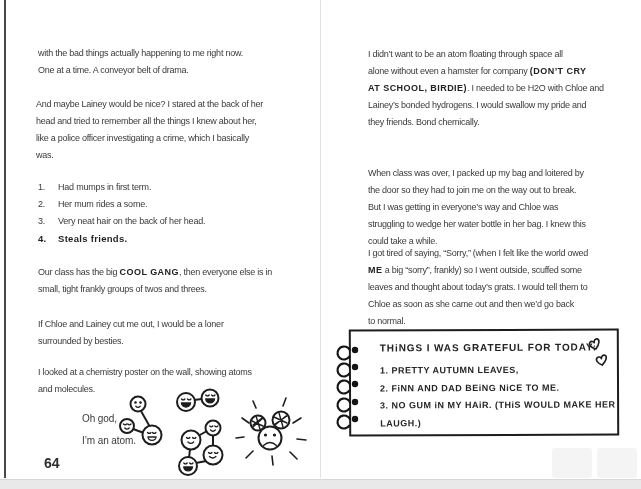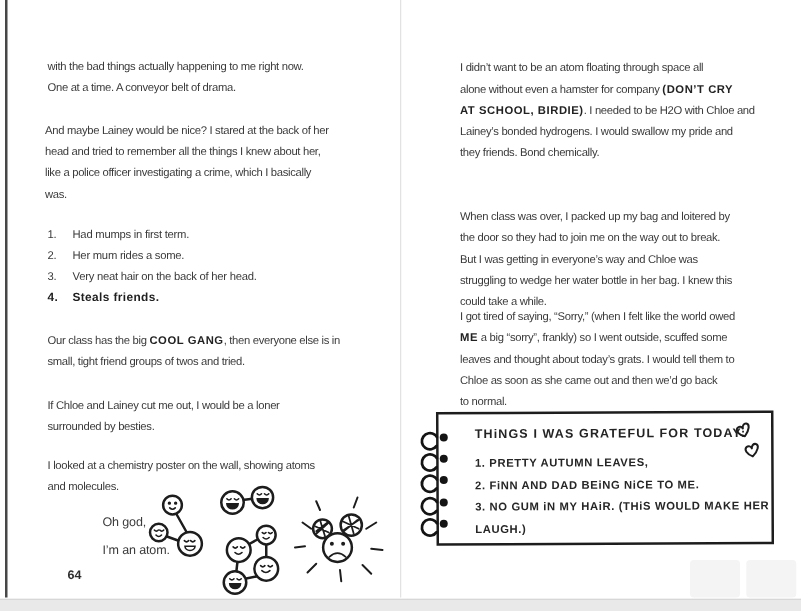--- a/index.html
+++ b/index.html
@@ -23,21 +23,21 @@
   .hb{font-weight:bold;letter-spacing:0.45px;color:#222;}
 
   
   .nlist{position:absolute;left:38px;top:179px;font-size:9px;letter-spacing:-0.2px;white-space:nowrap;}
   .list-row{display:flex;height:17px;line-height:17px;}
   .list-row .num{width:20px;}
   .list-row.bold-item{font-weight:bold;font-size:9.5px;letter-spacing:0.3px;color:#1f1f1f;height:18px;line-height:18px;}
 
   .closing{font-size:10px;letter-spacing:-0.1px;margin-left:44px;}
   .closing .ln{height:21.5px;line-height:21.5px;}
-  .pageno{position:absolute;left:54px;top:455px;font-size:10px;font-weight:bold;color:#2e2e2e;}
+  .pageno{position:absolute;left:44px;top:455px;font-size:14px;font-weight:bold;color:#2e2e2e;}
 
   
   .doodles{position:absolute;left:110px;top:385px;}
 
   
   .grat-box{position:absolute;left:349px;top:329px;width:266px;height:103px;
             border:2.5px solid #1d1d1d;background:#fff;transform:rotate(-0.25deg);}
   .grat-title{position:absolute;left:29px;top:11px;font-size:10px;font-weight:bold;
               letter-spacing:0.9px;color:#232323;white-space:nowrap;}
   .grat-lines{position:absolute;left:29px;top:31px;font-size:9px;font-weight:bold;
@@ -77,21 +77,21 @@
         <span>Very neat hair on the back of her head.</span>
       </div>
       <div class="list-row bold-item">
         <span class="num">4.</span>
         <span>Steals friends.</span>
       </div>
     </div>
 
     <div class="pg-text" style="left:38px;top:264px;">
         <div class="ln"><span>Our class has the big </span><span class="hb">COOL GANG</span><span>, then everyone else is in</span></div>
-        <div class="ln"><span>small, tight friend groups of twos and tried.</span></div>
+        <div class="ln"><span>small, tight frankly groups of twos and threes.</span></div>
       </div>
     <div class="pg-text" style="left:38px;top:316px;">
         <div class="ln"><span>If Chloe and Lainey cut me out, I would be a loner</span></div>
         <div class="ln"><span>surrounded by besties.</span></div>
       </div>
     <div class="pg-text" style="left:38px;top:364px;">
         <div class="ln"><span>I looked at a chemistry poster on the wall, showing atoms</span></div>
         <div class="ln"><span>and molecules.</span></div>
       </div>
     <div class="pg-text closing" style="left:38px;top:408px;">

